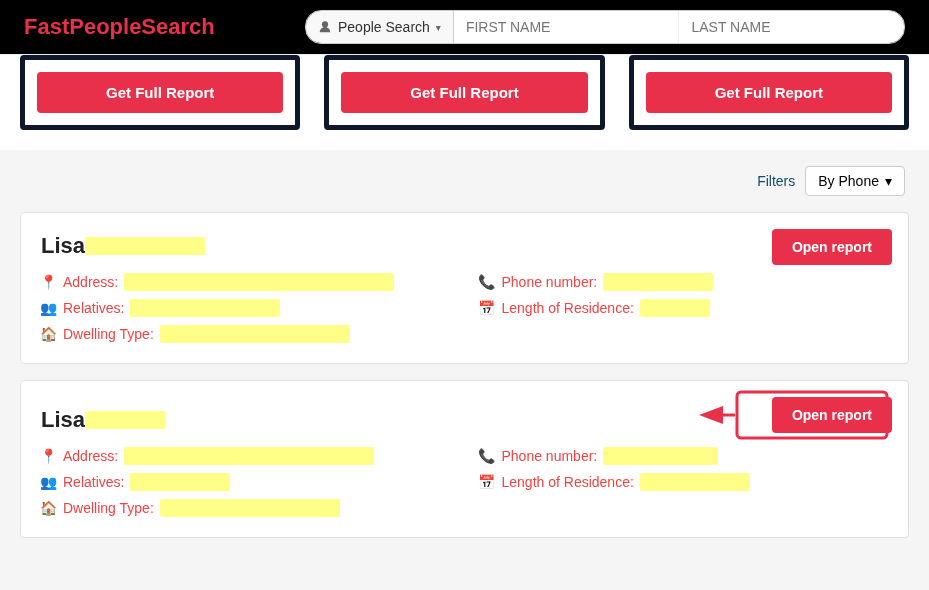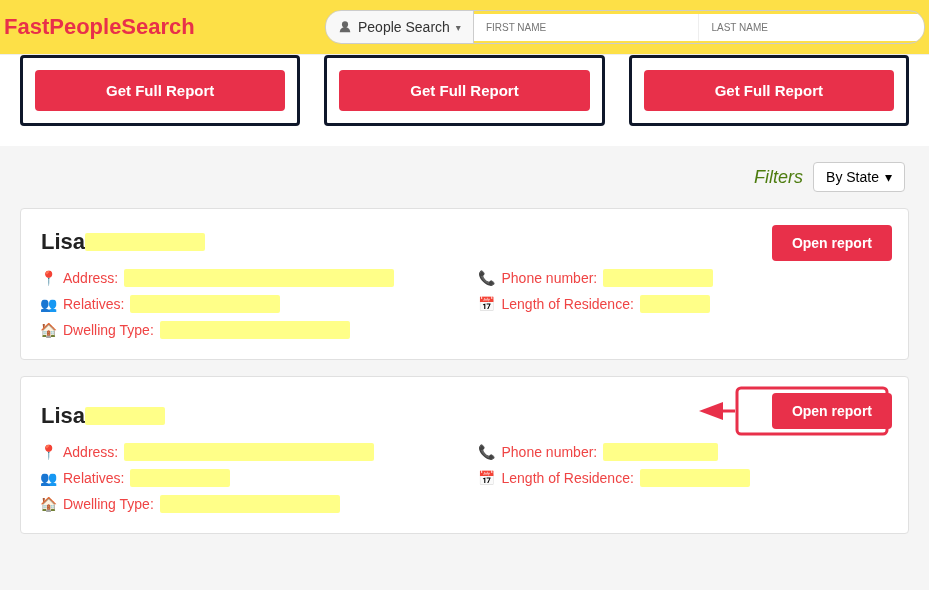--- a/index.html
+++ b/index.html
@@ -1,23 +1,23 @@
 <!DOCTYPE html>
 <html><head>
   <meta charset="utf-8">
   <style>
     * { box-sizing: border-box; margin: 0; padding: 0; }
     body { font-family: Arial, sans-serif; background: #f5f5f5; width: 929px; overflow-x: hidden; }
 
     
     .header {
-      background: #fde047;
-      display: flex;
-      align-items: center;
-      padding: 10px 4px;
+      background: #000000;
+      display: flex;
+      align-items: center;
+      padding: 10px 24px;
       border-bottom: 1px solid #eee;
     }
     .logo {
       font-size: 22px;
       font-weight: bold;
       color: #e8304a;
       white-space: nowrap;
     }
     .search-bar {
       display: flex;
@@ -42,30 +42,30 @@
       cursor: pointer;
     }
     .search-type .chevron {
       font-size: 10px;
       color: #666;
     }
     .search-input {
       border: none;
       outline: none;
       padding: 8px 12px;
-      font-size: 10px;
+      font-size: 14px;
       color: #aaa;
       flex: 1;
     }
     .search-input:first-of-type {
       border-right: 1px solid #eee;
     }
     .card-stub {
       flex: 1;
-      border: 3px solid #0f172a;
+      border: 5px solid #0f172a;
       border-radius: 4px;
       padding: 12px;
       margin: 0 8px;
       display: flex;
       align-items: flex-end;
       justify-content: center;
       background: #fff;
     }
     .get-full-report-btn {
       background: #e8304a;
@@ -88,23 +88,22 @@
     
     .filters-row {
       display: flex;
       align-items: center;
       justify-content: flex-end;
       gap: 10px;
       margin-bottom: 16px;
       padding-right: 4px;
     }
     .filters-label {
-      font-size: 18px;
-      color: #4d7c0f;
-      font-style: italic;
+      font-size: 14px;
+      color: #0c4a6e;
     }
     .by-state-select {
       border: 1px solid #ccc;
       border-radius: 4px;
       padding: 6px 12px;
       font-size: 14px;
       background: #fff;
       cursor: pointer;
       display: flex;
       align-items: center;
@@ -230,21 +229,21 @@
   <div class="card-stub">
     <button class="get-full-report-btn">Get Full Report</button>
   </div>
 </div>
 
 <div class="main-content">
 
   <div class="filters-row">
     <span class="filters-label">Filters</span>
     <div class="by-state-select">
-      <span>By State</span>
+      <span>By Phone</span>
       <span>▾</span>
     </div>
   </div>
 
   <div class="person-card">
     <button class="open-report-btn">Open report</button>
     <div class="person-name">
       <span>Lisa</span>
       <span class="highlight highlight-md"></span>
     </div>

